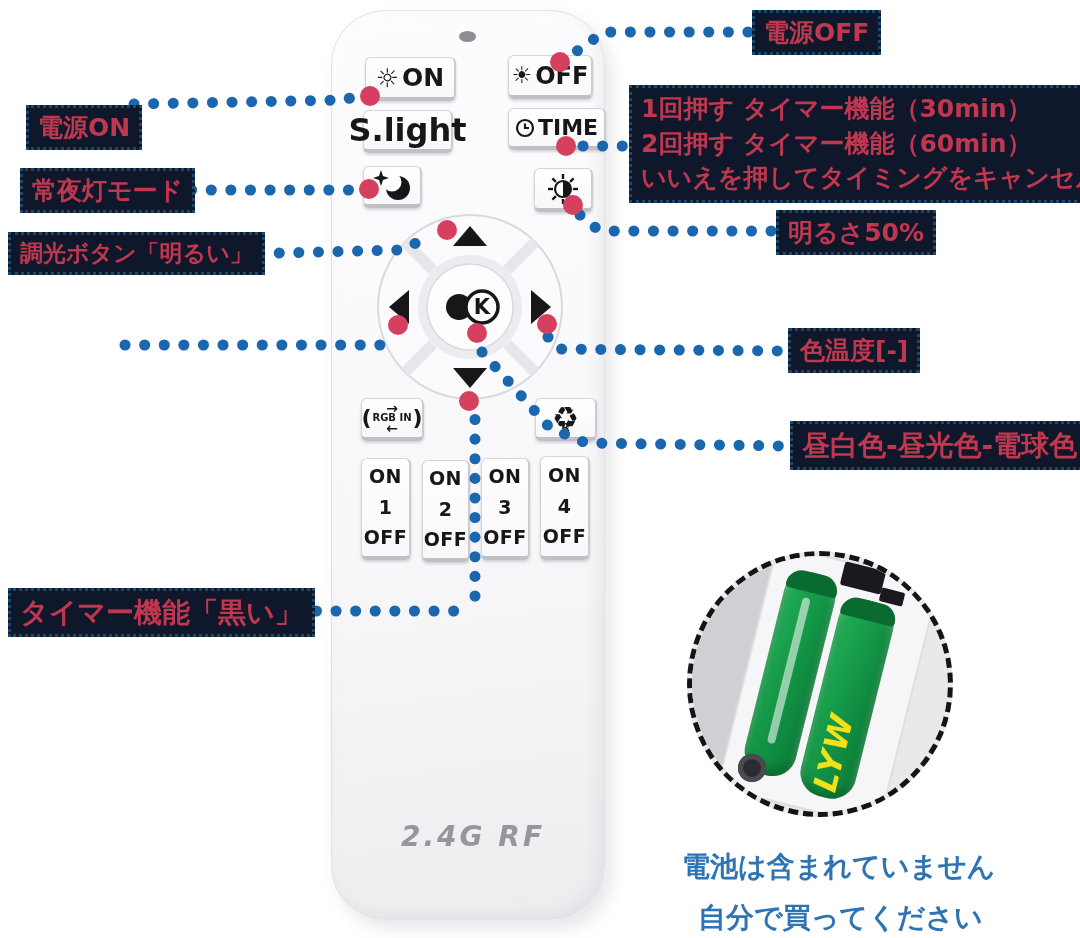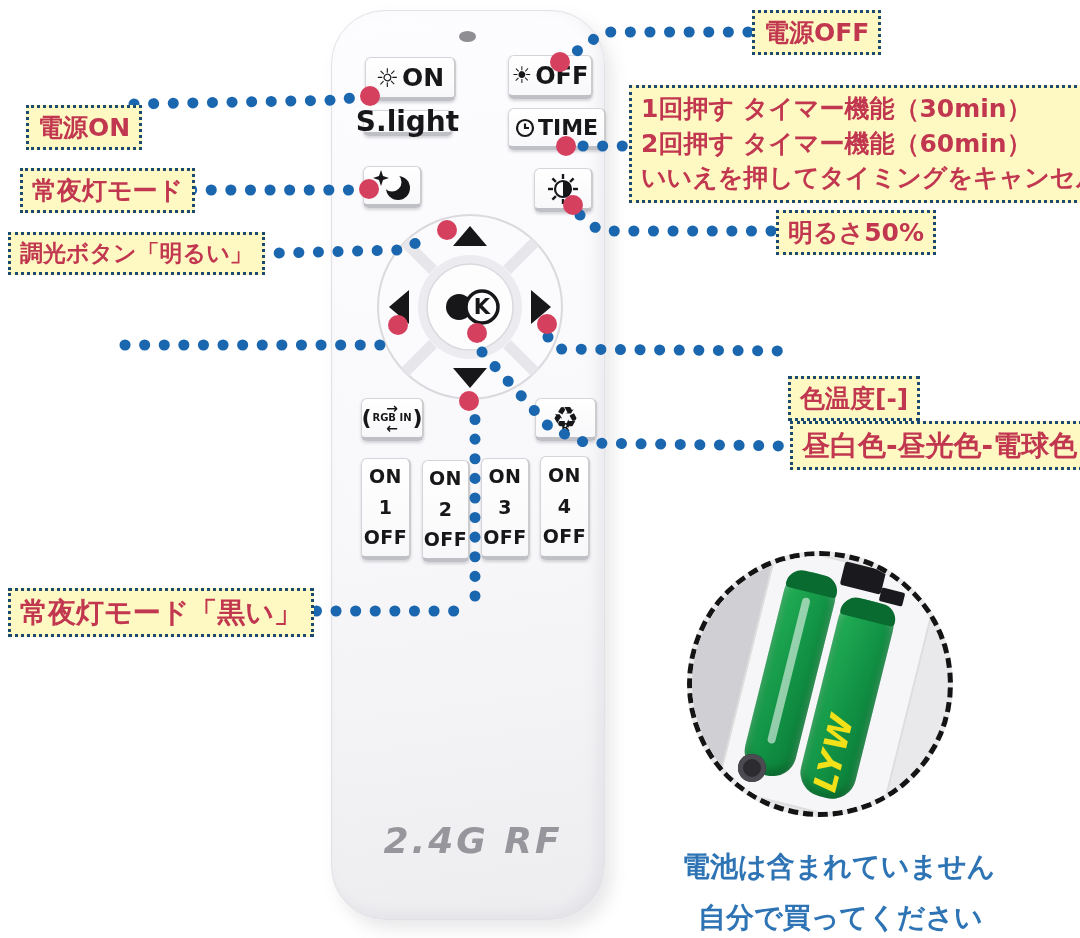--- a/index.html
+++ b/index.html
@@ -25,21 +25,21 @@
     position:absolute; z-index:2;
     background:linear-gradient(180deg,#ffffff 0%,#f8f8fa 100%);
     border:1px solid #d4d4da; border-bottom:4px solid #bfbfc6; border-right:2px solid #cccccf;
     border-radius:6px;
     box-shadow:0 2px 3px rgba(110,110,125,.28);
     display:flex; align-items:center; justify-content:center; gap:3px;
     color:#17171a; font-weight:bold;
   }
   .btn-on     { left:365px; top:57px;  width:91px; height:44px; font-size:25px; }
   .btn-off    { left:508px; top:55px;  width:85px; height:44px; font-size:24px; }
-  .btn-slight { left:363px; top:110px; width:90px; height:26px; font-size:28px;align-items:center; }
+  .btn-slight { left:363px; top:110px; width:90px; height:43px; font-size:32px;align-items:center; }
   .btn-time   { left:508px; top:108px; width:98px; height:42px; font-size:22px; }
   .btn-night  { left:363px; top:166px; width:59px; height:42px; }
   .btn-b50    { left:534px; top:168px; width:59px; height:44px; }
   .btn-rgb    { left:361px; top:398px; width:63px; height:43px; gap:1px; }
   .btn-recycle{ left:535px; top:398px; width:62px; height:43px; }
   .sun-glyph  { font-size:26px; line-height:1; font-weight:normal; }
   .sun-glyph.filled { font-size:23px; }
   .chan { flex-direction:column; line-height:1.45; font-size:19px; letter-spacing:.5px; }
   .chan-1 { left:361px; top:458px; width:50px; height:102px; }
   .chan-2 { left:422px; top:460px; width:48px; height:102px; }
@@ -49,42 +49,42 @@
   .rgb-arrow { font-size:14px; line-height:.75; font-weight:bold; }
   .rgb-text  { font-size:10px; font-weight:bold; white-space:nowrap; }
   .rgb-paren { font-size:22px; font-weight:bold; line-height:1; }
   .recycle-glyph { font-size:30px; line-height:1; font-weight:normal; }
   .recycle-r { position:absolute; bottom:3px; left:50%; transform:translateX(-50%);
     font-size:11px; font-weight:bold; background:transparent; }
   .dpad { position:absolute; left:373px; top:210px; z-index:2; }
   
   .brand {
     position:absolute; left:331px; top:820px; width:284px; z-index:2;
-    text-align:center; font-size:36px; font-weight:bold; font-style:italic;
+    text-align:center; font-size:28px; font-weight:bold; font-style:italic;
     letter-spacing:3px; color:#96969c;
   }
   
   .wires { position:absolute; left:0; top:0; z-index:5; pointer-events:none; }
   
   .tag {
-    position:absolute; z-index:6; background:#fef9c3;
+    position:absolute; z-index:6; background:#0f172a;
     border:3px dotted #1b4a70; color:#c23750; font-weight:bold;
     padding:4px 9px; white-space:nowrap; font-size:25px; line-height:1.25;
   }
   .tag.sz23 { font-size:23px; }
   .tag.sz24 { font-size:28px; }
   .tag-power-on  { left:26px;  top:89px;margin-top:16px;  }
   .tag-night     { left:20px;  top:168px;font-family:Liberation Serif, serif; }
   .tag-dimup     { left:8px;   top:232px; }
   .tag-ctplus    { left:4px;   top:327px; }
   .tag-dimdown   { left:8px;   top:588px; }
   .tag-power-off { left:752px; top:10px;  }
   .tag-timer     { left:629px; top:85px;  line-height:1.38; }
   .tag-b50       { left:776px; top:210px; }
-  .tag-ctminus   { left:788px; top:328px;margin-top:48px; }
+  .tag-ctminus   { left:788px; top:328px; }
   .tag-colormode { left:790px; top:421px; }
   
   .inset {
     position:absolute; left:687px; top:551px; width:266px; height:266px;
     border-radius:50%; border:5px dashed #141414; overflow:hidden;
     background:#e9e9ec; z-index:3;
   }
   .inset-edge { position:absolute; left:-52px; top:-20px; width:116px; height:320px;
     background:#cfcfd4; transform:rotate(14deg); }
   .inset-cavity { position:absolute; left:52px; top:4px; width:168px; height:252px;
@@ -247,21 +247,21 @@
       <circle cx="398" cy="325" r="10"></circle>
       <circle cx="547" cy="324" r="10"></circle>
       <circle cx="477" cy="333" r="10"></circle>
       <circle cx="469" cy="401" r="10"></circle>
     </g>
   </svg>
 
   <div class="tag tag-power-on">電源ON</div>
   <div class="tag tag-night">常夜灯モード</div>
   <div class="tag tag-dimup sz23">調光ボタン「明るい」</div>
-  <div class="tag tag-dimdown sz24">常夜灯モード「黒い」</div>
+  <div class="tag tag-dimdown sz24">タイマー機能「黒い」</div>
   <div class="tag tag-power-off">電源OFF</div>
   <div class="tag tag-timer">
     <div>1回押す タイマー機能（30min）</div>
     <div>2回押す タイマー機能（60min）</div>
     <div>いいえを押してタイミングをキャンセル</div>
   </div>
   <div class="tag tag-b50">明るさ50%</div>
   <div class="tag tag-ctminus">色温度[-]</div>
   <div class="tag tag-colormode sz24">昼白色-昼光色-電球色</div>
 

